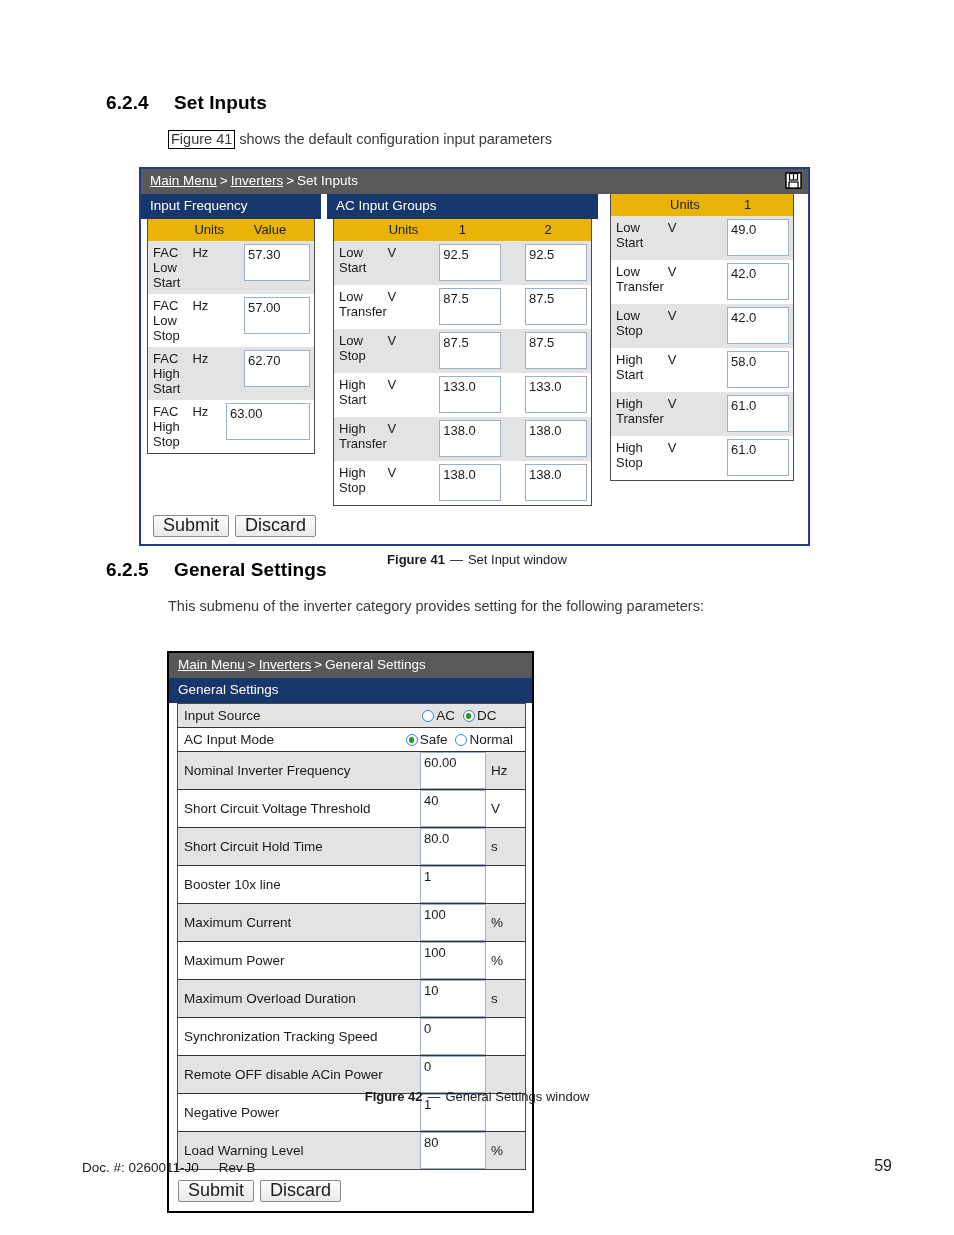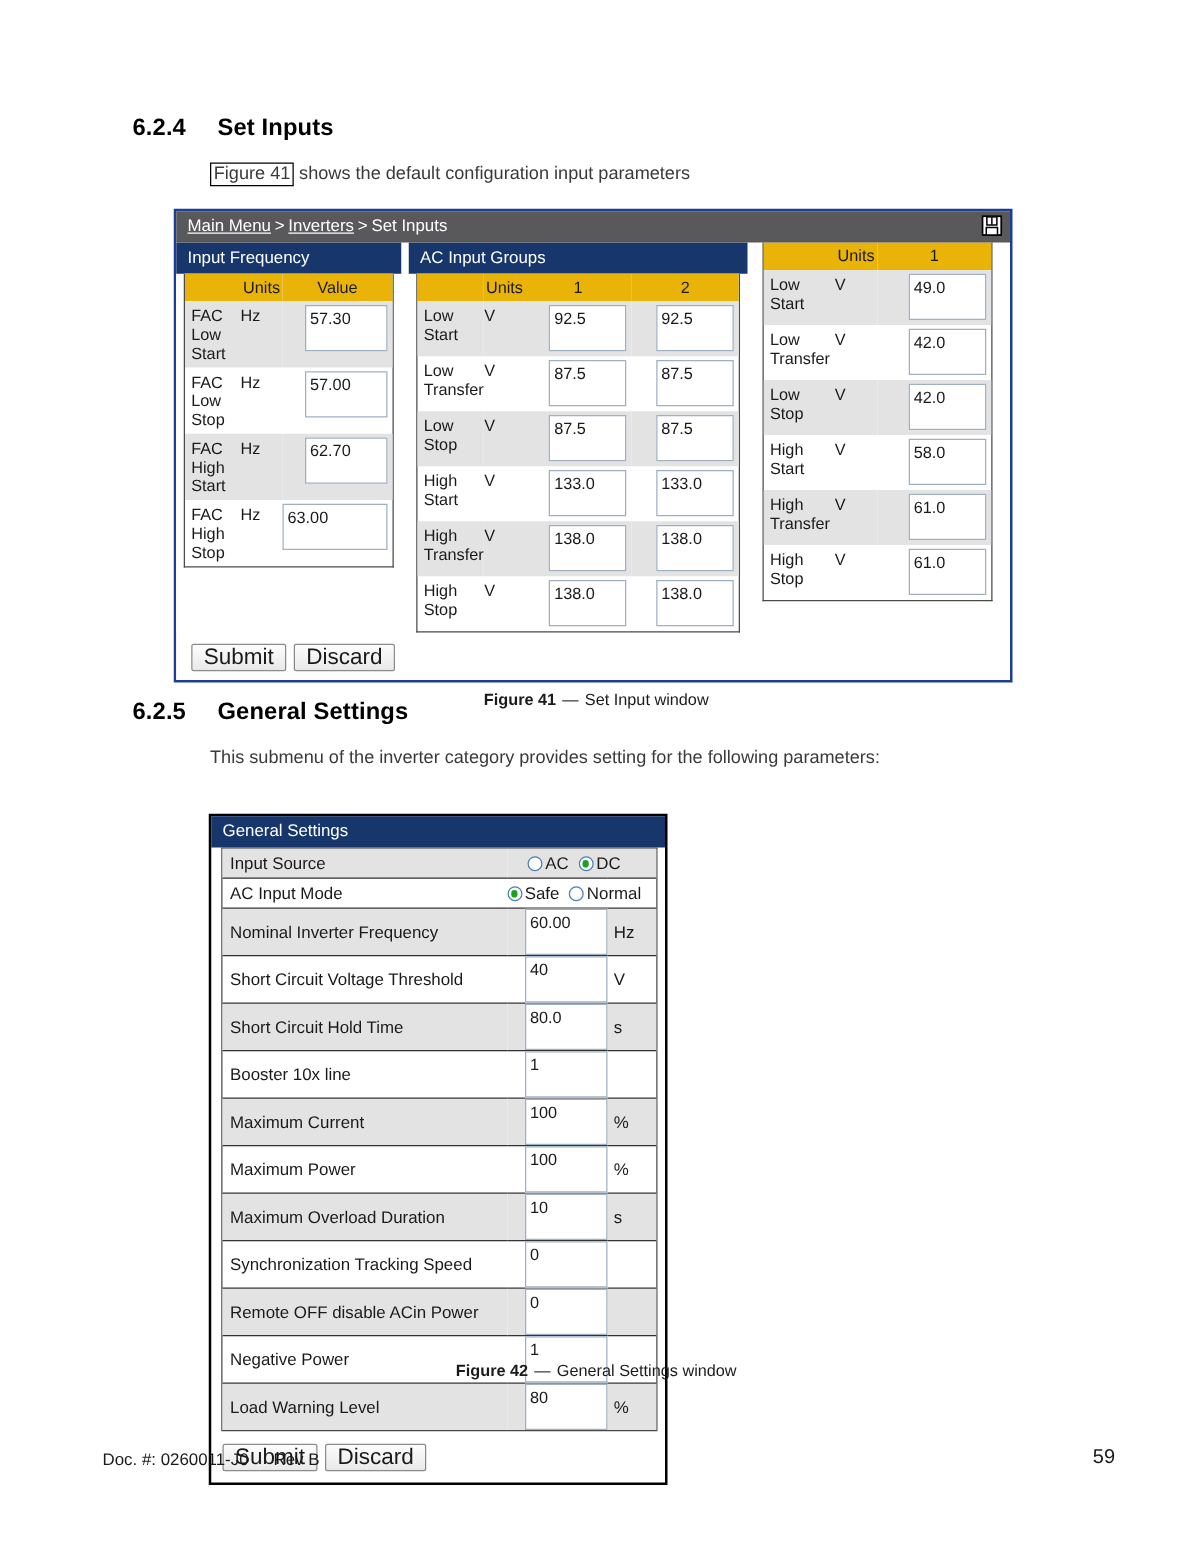--- a/index.html
+++ b/index.html
@@ -424,20 +424,23 @@
 </div>
 
 <div class="section-head" style="left:106px; top:559px;">
   <span class="num">6.2.5</span><span>General Settings</span>
 </div>
 
 <div class="body-text" style="left:168px; top:598px;">This submenu of the inverter category provides setting for the following parameters:</div>
 
 <div id="fig42">
 
+  <div class="breadcrumb">
+    <span class="link">Main Menu</span><span class="sep">&gt;</span><span class="link">Inverters</span><span class="sep">&gt;</span><span>General Settings</span>
+  </div>
 
   <div class="panel-head">General Settings</div>
 
   <div class="gs-body">
     <table>
 
       <tbody>
           <tr class="alt">
         <td class="gs-label">Input Source</td>
         <td class="radio-cell" colspan="2">

